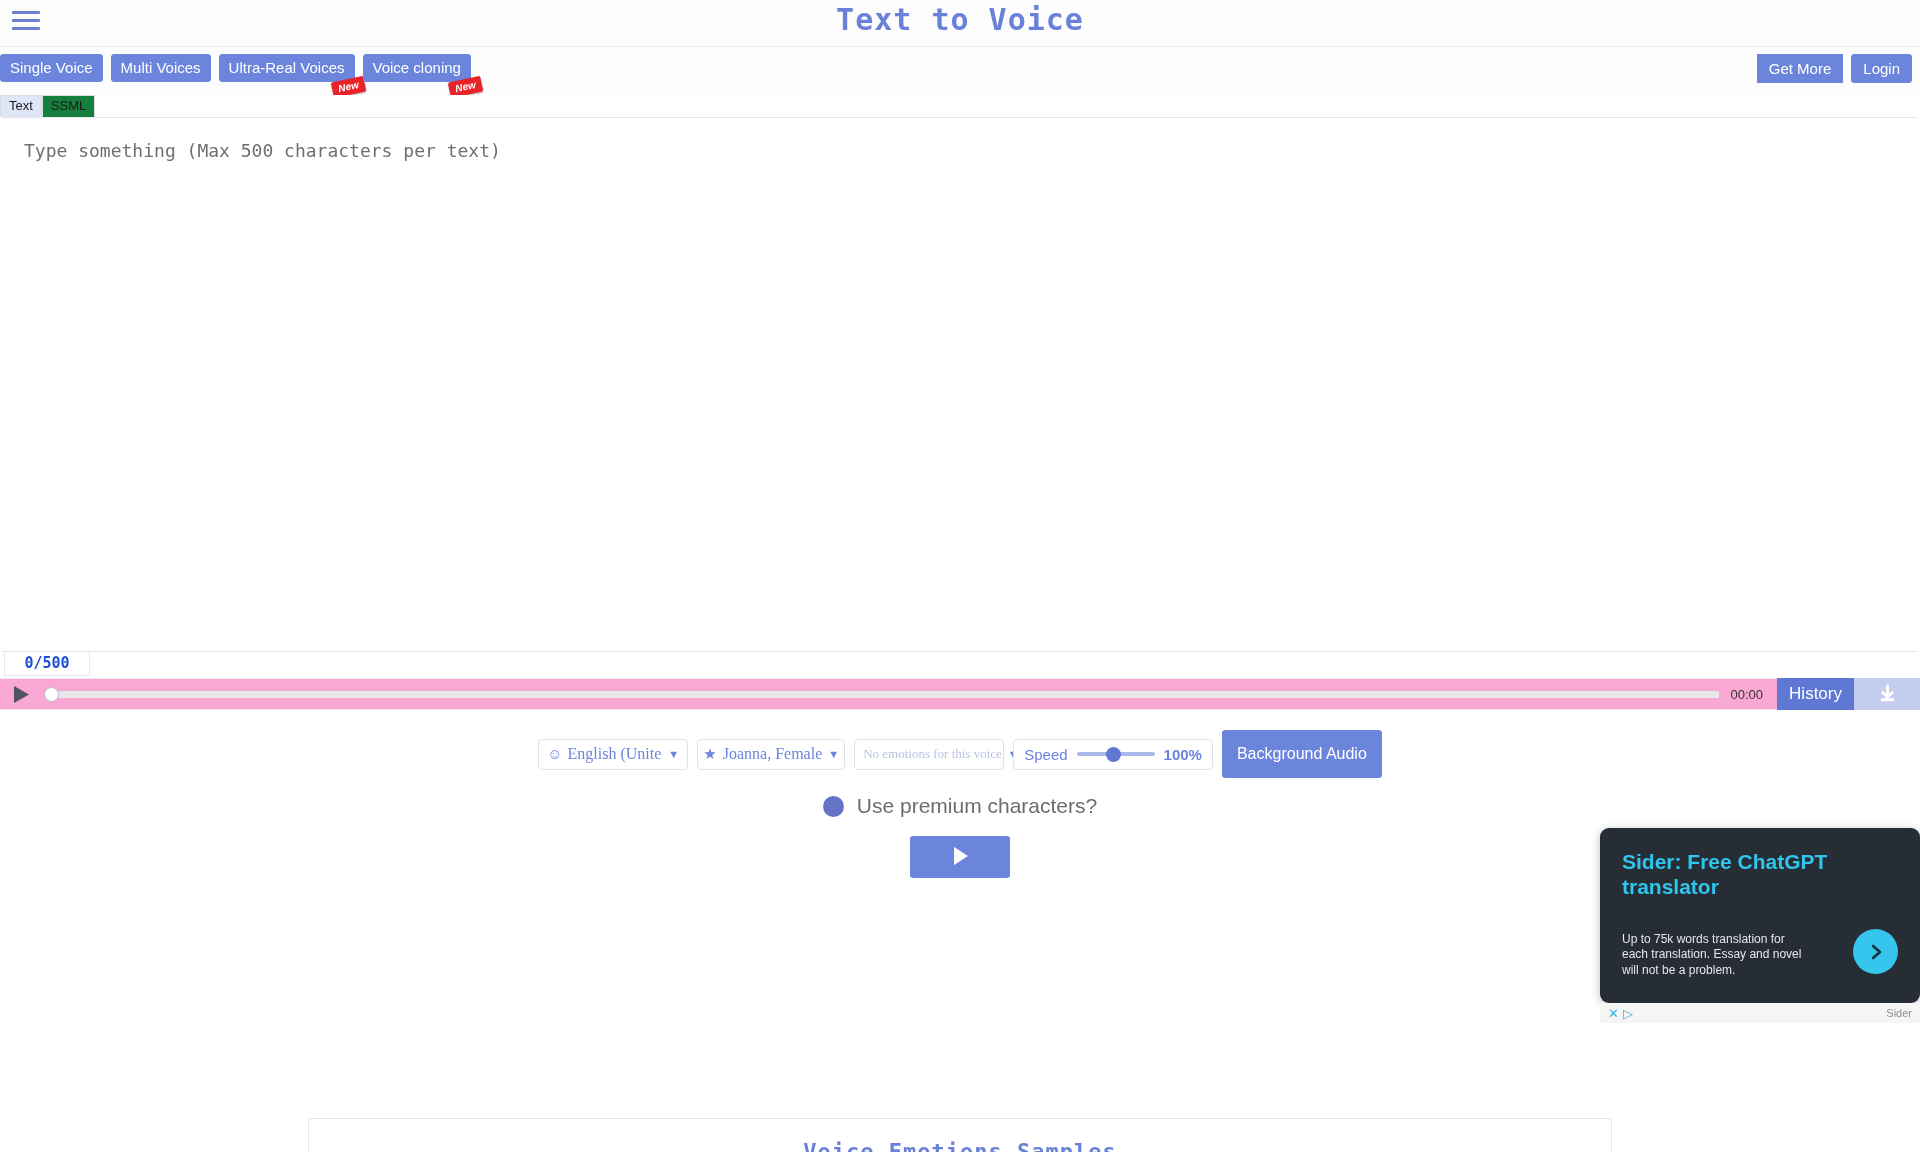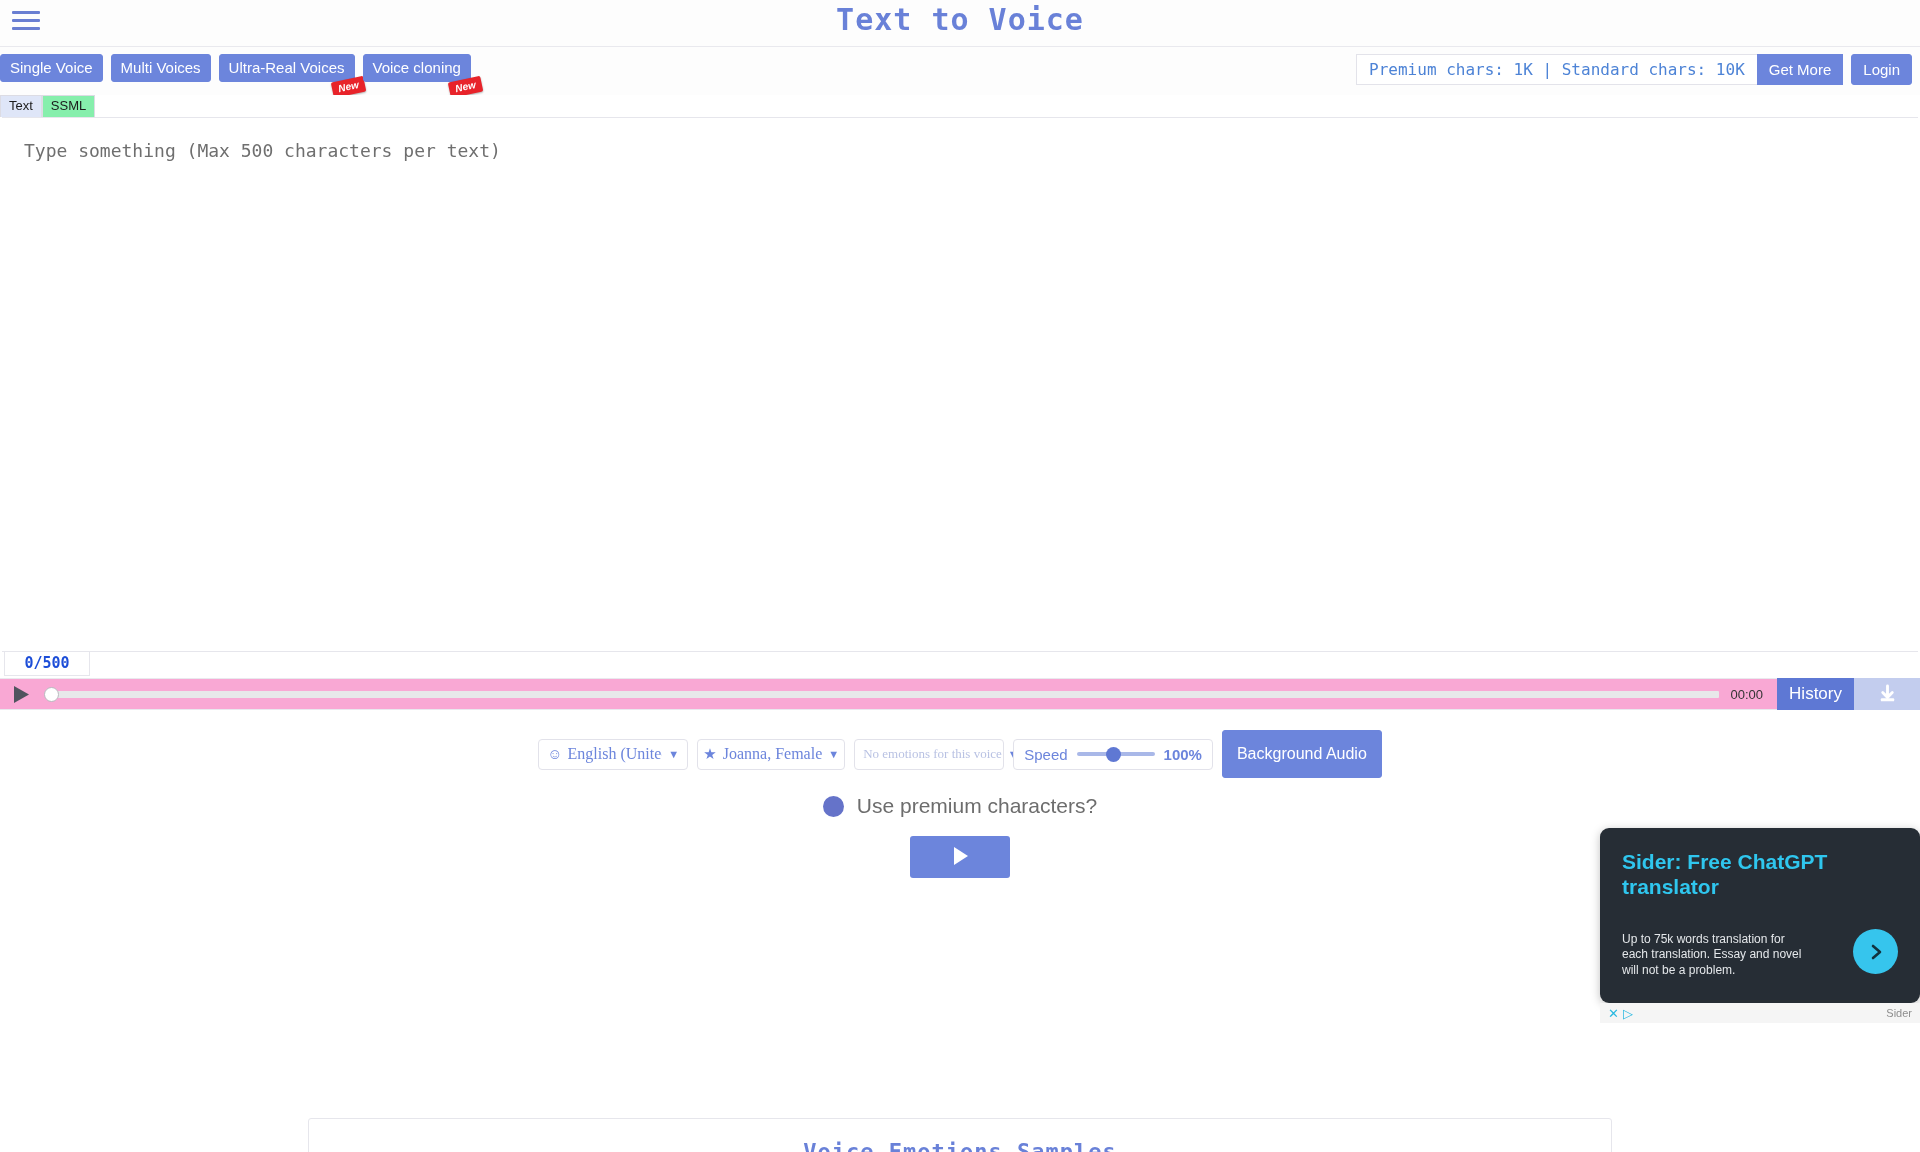--- a/index.html
+++ b/index.html
@@ -115,21 +115,21 @@
     display: flex; align-items: flex-end;
   }
   .sub-tab {
     font-size: 13px;
     padding: 2px 8px 3px 8px;
     border: 1px solid #dcdce4;
     border-bottom: none;
     cursor: pointer;
     color: #1b1b1b;
     line-height: 1.2;
-    background: #86efac;
+    background: #15803d;
     font-family: "Liberation Sans", sans-serif;
   }
   .sub-tab.active { background: #dfe6f8; }
 
   
   #editor-wrap {
     position: relative;
     height: 535px;
     border-top: 1px solid #e6e6ec;
     border-bottom: 1px solid #e6e6ec;
@@ -366,21 +366,20 @@
       <span>Ultra-Real Voices</span>
       <span class="new-badge">New</span>
     </button>
     <button class="mode-btn">
       <span>Voice cloning</span>
       <span class="new-badge">New</span>
     </button>
   </div>
 
   <div id="account-area">
-    <div id="chars-box">Premium chars: 1K | Standard chars: 10K</div>
     <button class="acct-btn" id="get-more-btn">Get More</button>
     <button class="acct-btn" id="login-btn">Login</button>
   </div>
 </div>
 
 <div id="sub-tabs">
   <div class="sub-tab active">Text</div>
   <div class="sub-tab">SSML</div>
 </div>
 

